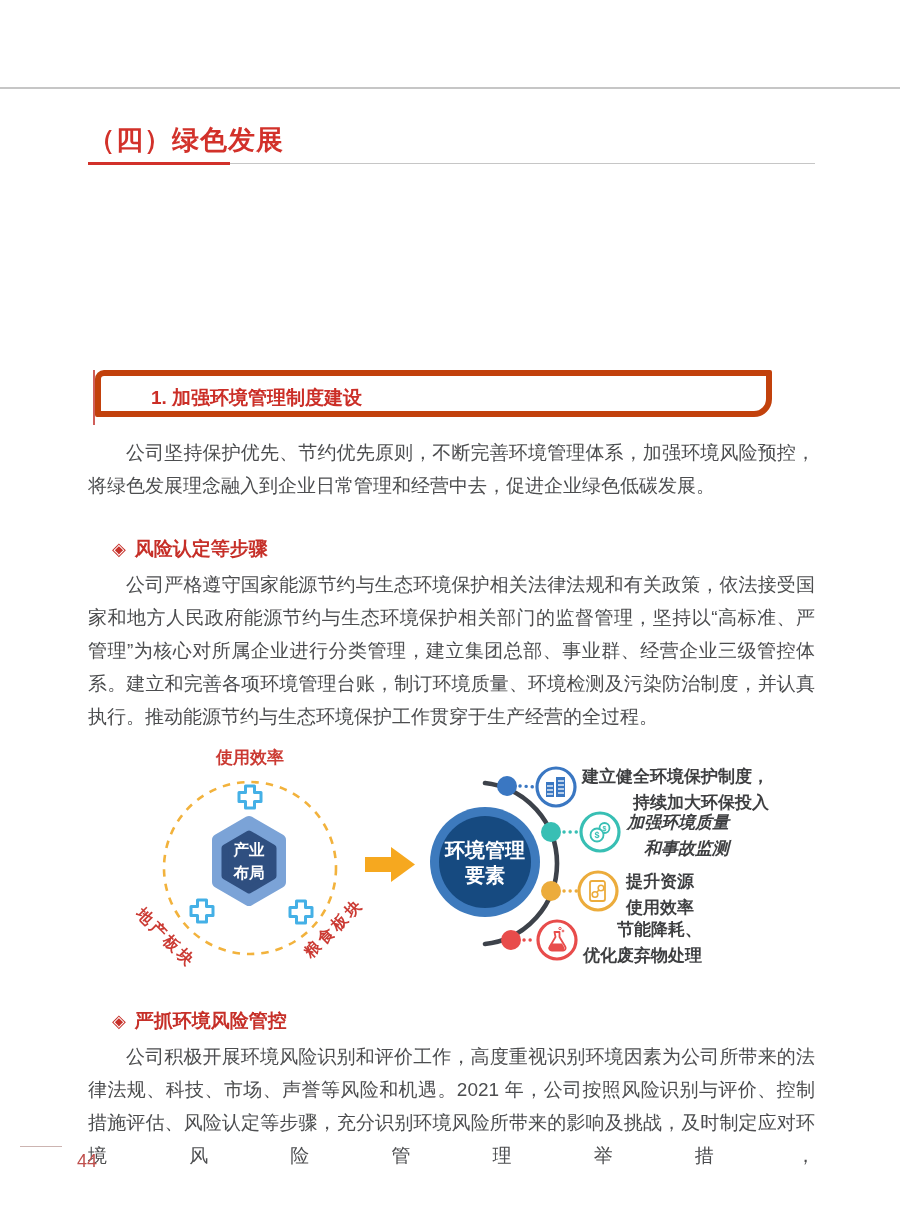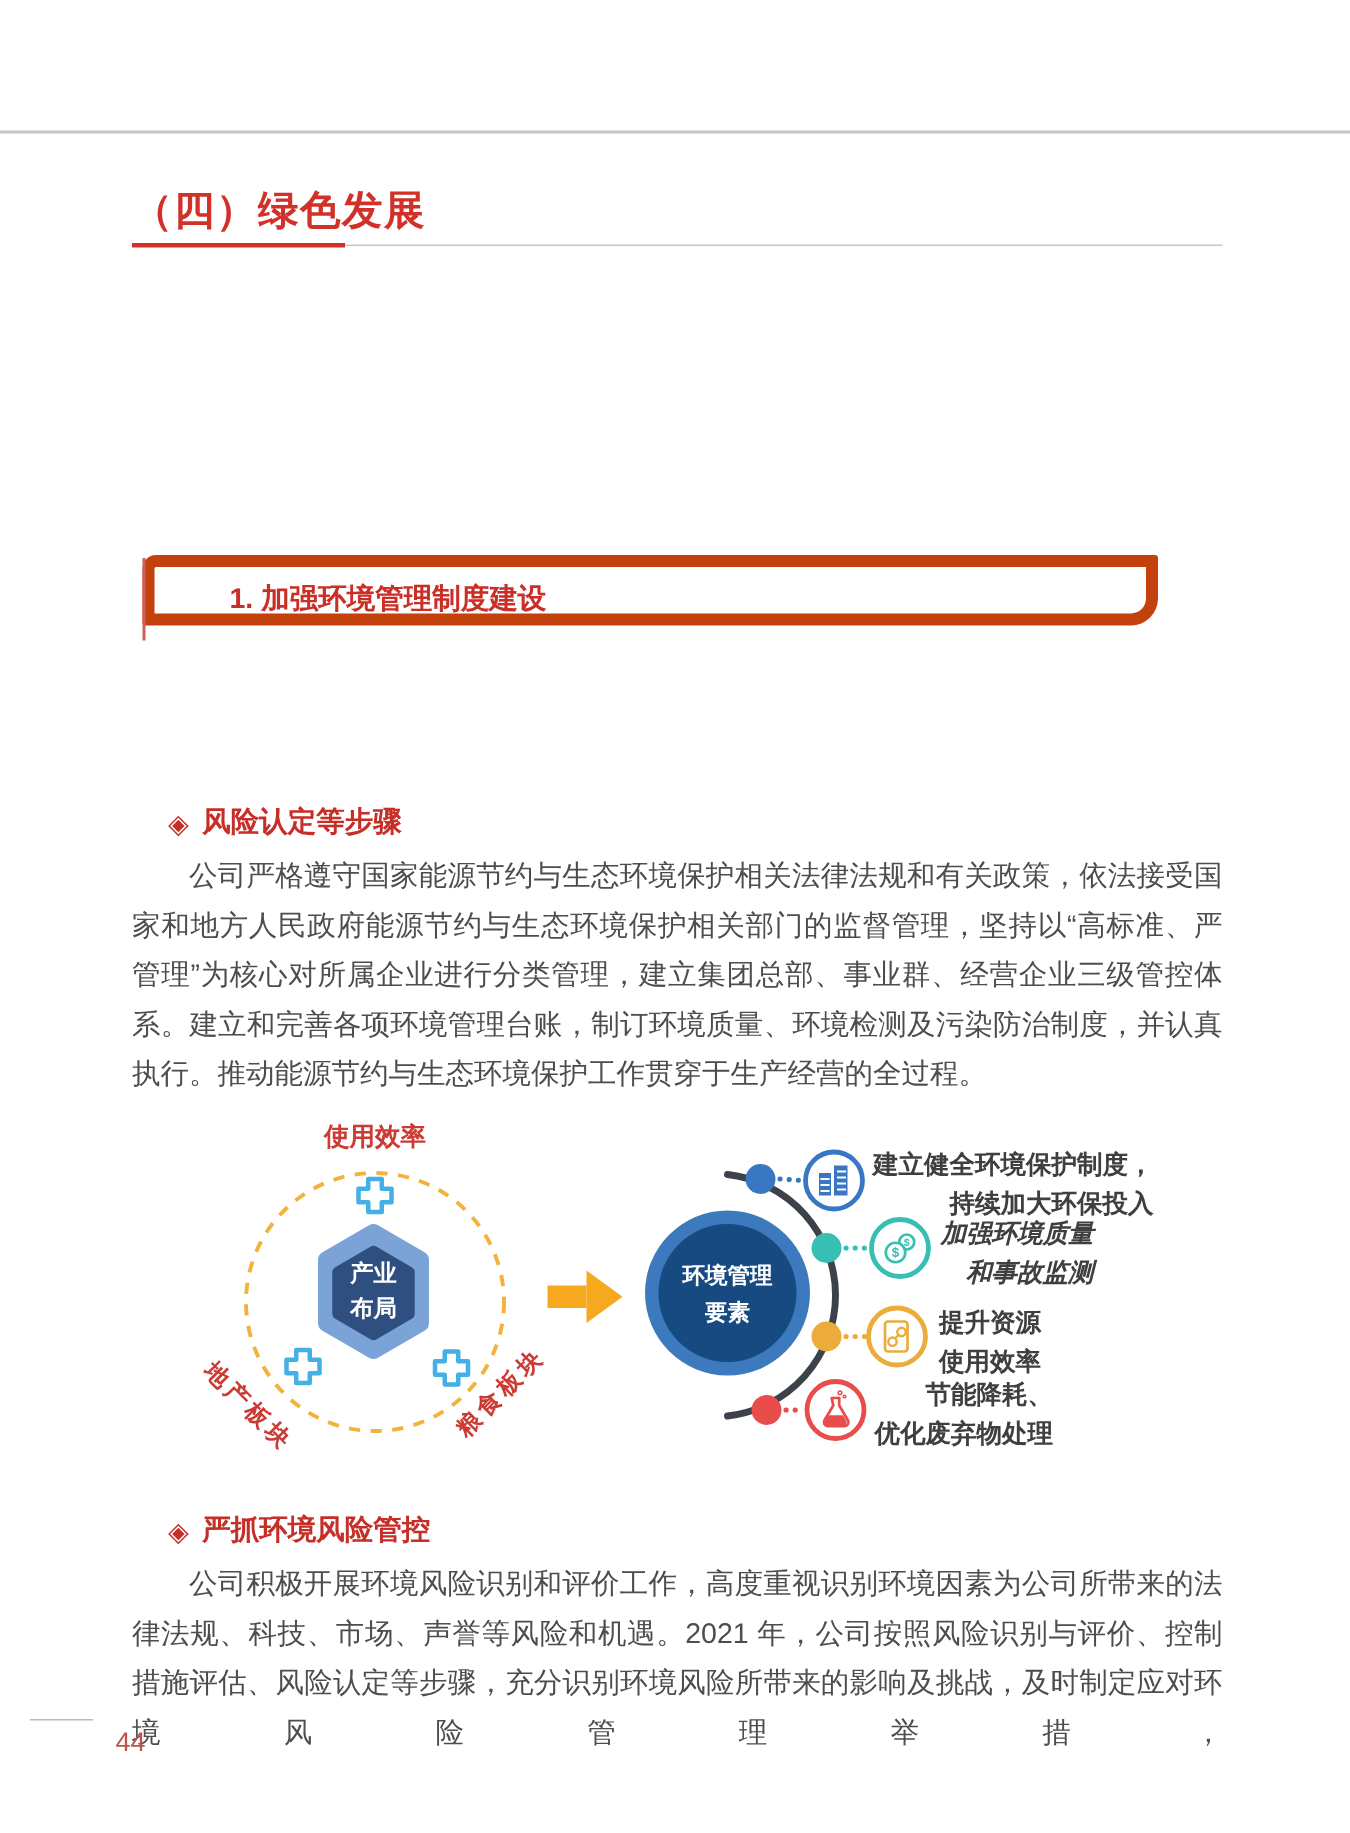--- a/index.html
+++ b/index.html
@@ -21,21 +21,21 @@
     font-size:19px; line-height:33px; color:#4c4d4f;
     text-align:justify; text-indent:2em;
   }
   .p-intro { top:176px; }
   .p-lead  { top:436px; }
   .p-sub1  { top:568px; }
   .p-sub2  { top:1040px; text-align-last:justify; }
 
   .banner {
     position:absolute; left:95px; top:370px; width:677px; height:47px;
-    border:8px solid #c2410c; border-radius:9px 2px 18px 2px; background:#fff;
+    border:6px solid #c2410c; border-radius:9px 2px 18px 2px; background:#fff;
   }
   .banner::before {
     content:""; position:absolute; left:-8px; top:-6px; width:2px; height:55px; background:#cf5f5a;
   }
   .banner .banner-title {
     display:block; line-height:43px; padding-left:50px;
     font-size:19px; font-weight:bold; color:#cb2e27;
   }
 
   .subhead {
@@ -55,21 +55,21 @@
   .lbl-br   { left:212px; top:208px; font-size:16px; letter-spacing:3px; transform:rotate(-45deg); transform-origin:left top; }
 
   .hex-label {
     position:absolute; left:125px; top:98px; width:72px; text-align:center;
     color:#fff; font-size:15.5px; font-weight:bold; line-height:23px;
   }
   .hex-label span, .big-label span, .item span { display:block; }
 
   .big-label {
     position:absolute; left:335px; top:98px; width:124px; text-align:center;
-    color:#fff; font-size:15px; font-weight:bold; line-height:25px;
+    color:#fff; font-size:20px; font-weight:bold; line-height:25px;
   }
 
   .item { position:absolute; font-size:17px; font-weight:bold; color:#3e3f41; line-height:26px; white-space:nowrap;text-align:right; }
   .item-0 { left:494px; top:24px; }
   .item-1 { left:539px; top:70px;font-style:italic; }
   .item-2 { left:538px; top:129px; }
   .item-3 { left:495px; top:177px; }
 
   .footer-rule { position:absolute; left:20px; top:1146px; width:42px; height:1px; background:#ccb4b1; }
   .page-num { position:absolute; left:45px; top:1151px; font-size:18px; color:#c0504d;margin-left:32px; }
@@ -87,20 +87,21 @@
       <div class="red"></div>
       <div class="gray"></div>
     </div>
   </div>
 
 
   <div class="banner">
     <span class="banner-title">1. 加强环境管理制度建设</span>
   </div>
 
+  <p class="body p-lead">公司坚持保护优先、节约优先原则，不断完善环境管理体系，加强环境风险预控，将绿色发展理念融入到企业日常管理和经营中去，促进企业绿色低碳发展。</p>
 
   <div class="subhead sh1">
     <span class="diamond">◈</span>
     <span>风险认定等步骤</span>
   </div>
 
   <p class="body p-sub1">公司严格遵守国家能源节约与生态环境保护相关法律法规和有关政策，依法接受国家和地方人民政府能源节约与生态环境保护相关部门的监督管理，坚持以“高标准、严管理”为核心对所属企业进行分类管理，建立集团总部、事业群、经营企业三级管控体系。建立和完善各项环境管理台账，制订环境质量、环境检测及污染防治制度，并认真执行。推动能源节约与生态环境保护工作贯穿于生产经营的全过程。</p>
 
   <div class="diagram">
     <svg width="727" height="262" viewBox="0 0 727 262">

